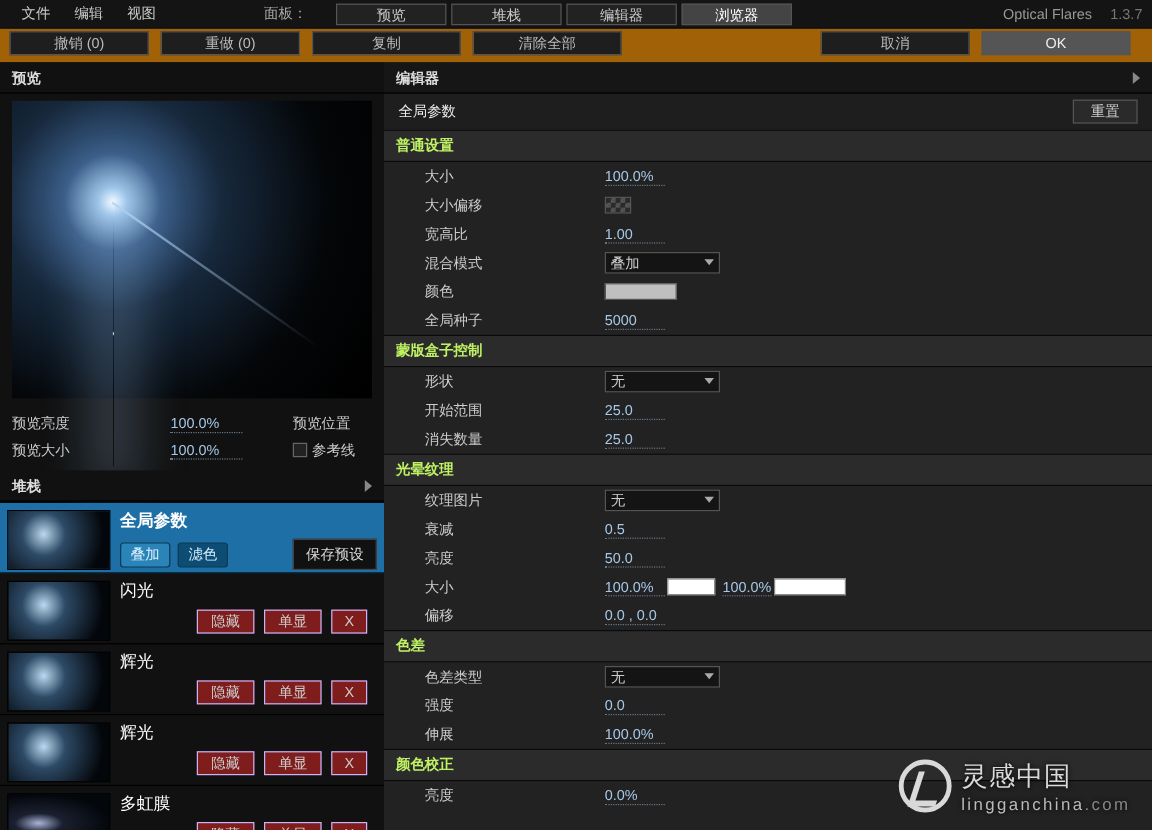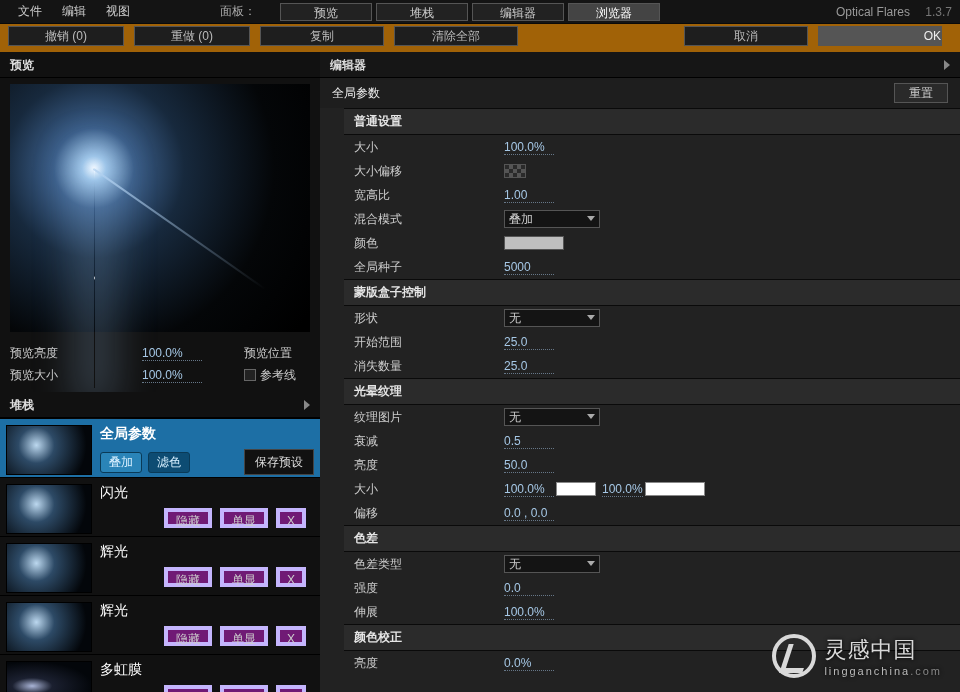--- a/index.html
+++ b/index.html
@@ -34,21 +34,21 @@
     height: 28px; display: flex; align-items: center;
     background: #a16207; padding: 0 8px 4px 8px;
   }
   .act-btn {
     width: 116px; height: 20px; line-height: 18px; text-align: center;
     border: 1px solid #555; background: #1e1e1e; color: #bbb;
     margin-right: 10px; cursor: pointer;
   }
   .act-btn.narrow { width: 124px; }
   .spacer { flex: 1; }
-  .act-btn.ok { background: #555; color: #eee; text-align: right; }
+  .act-btn.ok { background: #555; color: #eee; }
 
   
   .main { display: flex; height: calc(692px - 24px - 28px); }
   .left { width: 320px; background: #111; display: flex; flex-direction: column; }
   .right { flex: 1; background: #1e1e1e; display: flex; flex-direction: column; position: relative; }
 
   .section-head {
     height: 26px; line-height: 26px; padding: 0 10px;
     background: #111; color: #ddd; font-weight: bold;
     border-bottom: 1px solid #000; position: relative;
@@ -107,39 +107,39 @@
     padding: 1px 8px; border-radius: 3px; background: #0d4c73; color: #d8f0ff;
     margin-right: 6px; font-size: 12px; border: 1px solid #0a3a57;
   }
   .pill.active { background: #2a84b8; }
   .save-btn {
     margin-left: auto; width: 70px; height: 26px; line-height: 24px; text-align: center;
     background: #111; border: 1px solid #444; color: #ddd;
   }
   .dark-btn {
     width: 48px; height: 20px; line-height: 18px; text-align: center;
-    border: 4px solid #c4b5fd; background: #701a75; color: #ccc; margin-right: 8px;
+    border: 1px solid #c4b5fd; background: #7f1d1d; color: #ccc; margin-right: 8px;
     cursor: pointer;
   }
   .x-btn { width: 30px; }
   .btns-right { margin-left: auto; display:flex; }
 
   
   .right .section-head { background: #161616; }
   .sub-head {
     height: 30px; line-height: 30px; padding: 0 12px; color: #eee;
     display: flex; align-items: center; background: #1e1e1e;
   }
   .sub-head .reset {
     margin-left: auto; width: 54px; height: 20px; line-height: 18px; text-align: center;
     border: 1px solid #555; background: #2a2a2a; color: #ccc;
   }
   .group-head {
-    background: #2b2b2b; color: #e5e5e5; padding: 4px 10px; font-weight: bold;
-    border-top: 1px solid #0a0a0a; border-bottom: 1px solid #0a0a0a; margin-left: 24px;
+    background: #2b2b2b; color: #bef264; padding: 4px 10px; font-weight: bold;
+    border-top: 1px solid #0a0a0a; border-bottom: 1px solid #0a0a0a;
   }
   .editor-body { flex: 1; overflow-y: auto; background: #222; }
   .prop-row {
     display: flex; align-items: center; height: 24px; padding: 0 0 0 34px;
   }
   .prop-row .plbl { width: 150px; color: #ccc; }
   .prop-row .pval {
     color: #a6c8e6; border-bottom: 1px dotted #678; min-width: 50px; cursor:pointer;
   }
   .prop-row .pval2 { color:#a6c8e6; border-bottom:1px dotted #678; margin-left:6px; min-width:40px;}
@@ -170,21 +170,21 @@
   .wm .logo {
     width: 44px; height: 44px; border: 4px solid #d9d9d9; border-radius: 50%;
     margin-right: 8px; position: relative;
   }
   .wm .logo::after{
     content:""; position:absolute; left:8px; top:6px; width:18px; height:24px;
     border-left:5px solid #d9d9d9; border-bottom:5px solid #d9d9d9;
     transform: skewX(-18deg);
   }
   .wm .txt .big{ font-size:22px; letter-spacing:1px; }
-  .wm .txt .small{ font-size:11px; letter-spacing:2px; color:#bbb;}
+  .wm .txt .small{ font-size:14px; letter-spacing:2px; color:#bbb;}
   .wm .txt .small .dim{ color:#888; }
 
   ::-webkit-scrollbar{width:12px;background:#151515;}
   ::-webkit-scrollbar-thumb{background:#3a3a3a;}
 </style>
 </head>
 <body>
 
 <div class="menubar">
   <span class="menu-item">文件</span>

